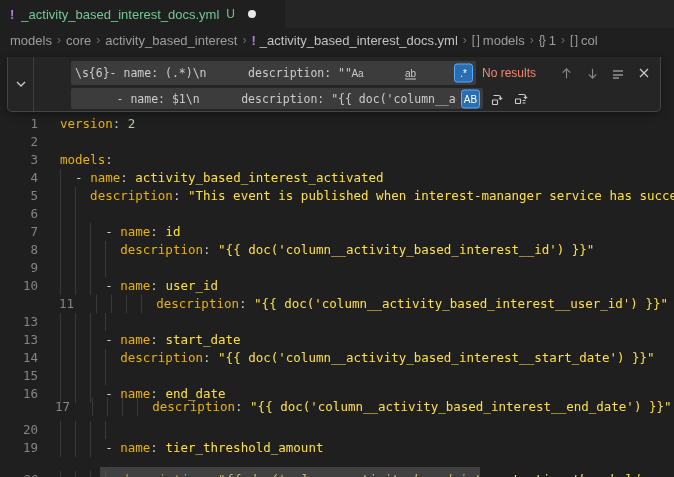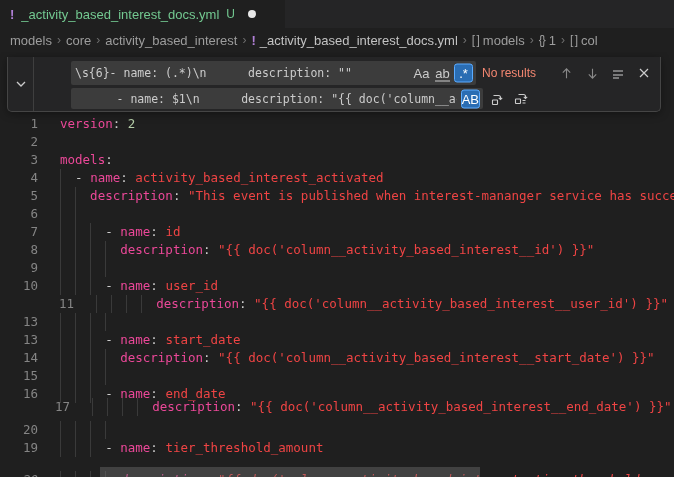--- a/index.html
+++ b/index.html
@@ -26,23 +26,23 @@
   .bc-file { color:#c3c3c3; }
   .bc-warn { color:#b180d7; font-weight:bold; }
 
   
   .editor { position:absolute; left:0; top:52px; width:674px; height:425px; background:#1f1f1f; overflow:hidden; }
   .code-line { position:absolute; left:0; width:100%; height:18px; line-height:18px;
                font-family:"DejaVu Sans Mono", monospace; font-size:12.5px; cursor:text; }
   .ln { position:absolute; left:0; top:0; width:38px; text-align:right; color:#858585; }
   .code-text { position:absolute; left:60px; top:0; white-space:pre; }
   .guide { position:absolute; top:0; width:1px; height:18px; background:#3a3a3a; }
-  .tok-key { color:#ec4899; }
+  .tok-key { color:#eab308; }
   .tok-punct { color:#cccccc; }
-  .tok-str { color:#ef4444; }
+  .tok-str { color:#fde047; }
   .tok-num { color:#b5cea8; }
   .tok-ws { color:#cccccc; }
 
   
   .hscroll-thumb { position:absolute; left:100px; top:415px; width:380px; height:10px;
                    background:rgba(121,121,121,0.38); cursor:pointer; }
 
   
   .find-widget { position:absolute; left:7px; top:5px; width:654px; height:55px;
                  background:#252526; border:1px solid #454545; border-top:none;
@@ -53,22 +53,22 @@
   .fw-input { width:100%; height:100%; background:transparent; border:none; outline:none;
               color:#cccccc; font-family:"DejaVu Sans Mono", monospace; font-size:11.5px;
               padding:0 4px; white-space:pre; }
   .find-wrap { left:63px; top:4px; width:405px; height:24px; }
   .find-wrap .fw-input { padding-right:64px; }
   .replace-wrap { left:63px; top:31px; width:412px; height:21px; }
   .replace-wrap .fw-input { padding-right:26px; }
   .opt-group { position:absolute; right:3px; top:50%; transform:translateY(-50%);
                display:flex; gap:2px; align-items:center; }
   .opt-btn { min-width:19px; height:19px; display:flex; align-items:center; justify-content:center;
-             color:#cccccc; font-size:13px; border-radius:3px; cursor:pointer;
-             font-family:"Liberation Sans", sans-serif; }
+             color:#cccccc; font-size:10px; border-radius:3px; cursor:pointer;
+             font-family:"Liberation Sans", sans-serif;margin-left:32px; }
   .opt-btn.active { background:#2a6db3; border:1px solid #5aabff; color:#ffffff; }
   .opt-ww span { border-bottom:1px solid #cccccc; }
   .no-results { position:absolute; left:474px; top:4px; height:24px; line-height:24px;
                 color:#f48771; font-size:12px; }
   .fw-iconbtn { position:absolute; top:4px; width:20px; height:24px; display:flex;
                 align-items:center; justify-content:center; color:#cccccc; cursor:pointer; font-size:13px; }
   .fw-iconbtn.dim { color:#8a8a8a; }
   .rep-btn { position:absolute; top:31px; width:20px; height:21px; display:flex;
              align-items:center; justify-content:center; cursor:pointer; }
   svg.icn { display:block; }

